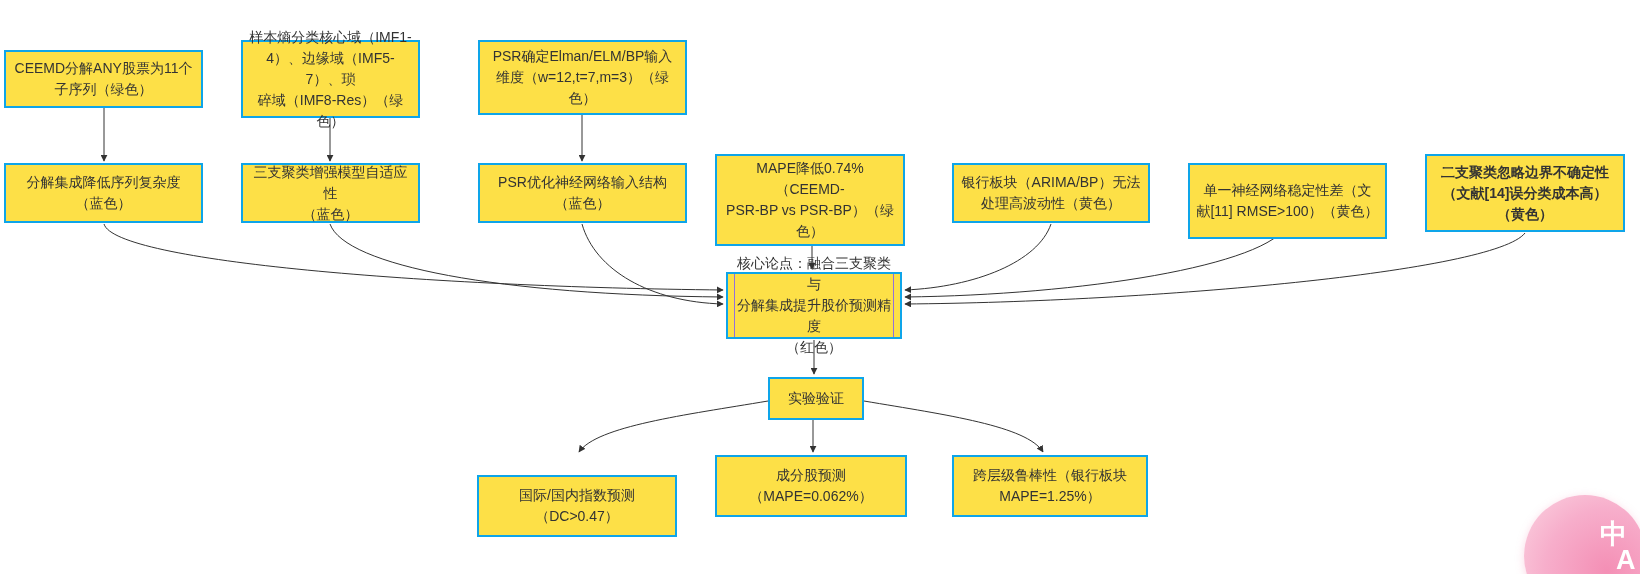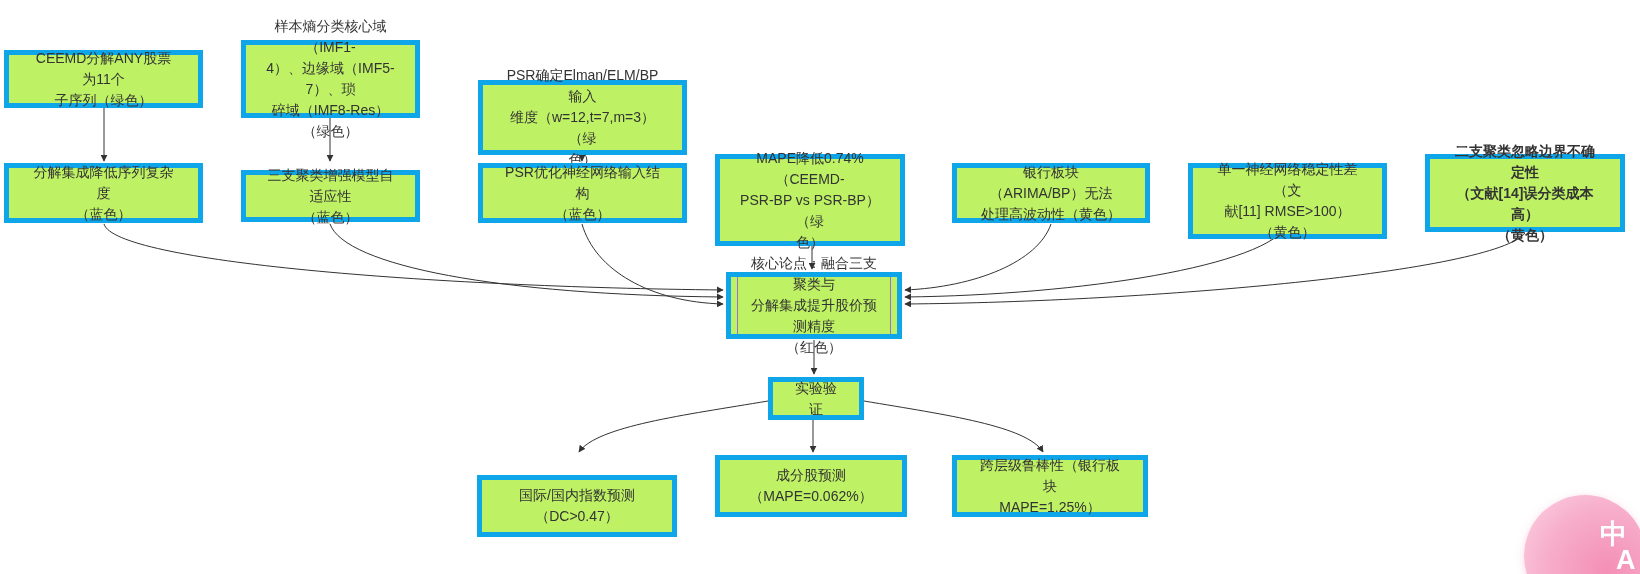--- a/index.html
+++ b/index.html
@@ -9,39 +9,39 @@
     height: 574px;
     overflow: hidden;
     background: #ffffff;
     font-family: "Liberation Sans", "DejaVu Sans", sans-serif;
   }
   svg.edges { position: absolute; left: 0; top: 0; z-index: 1; }
   .node {
     position: absolute;
     z-index: 2;
     box-sizing: border-box;
-    background: #bef264;
-    border: 5px solid #0ea5e9;
+    background: #fde047;
+    border: 2px solid #0ea5e9;
     color: #333333;
     font-size: 14px;
     line-height: 21px;
     display: flex;
     align-items: center;
     justify-content: center;
     text-align: center;
     white-space: pre-line;
-    padding: 2px 20px;
+    padding: 2px 6px;
   }
   
   #n-ceemd      { left: 4px;    top: 50px;  width: 199px; height: 58px; }
   #n-entropy    { left: 241px;  top: 40px;  width: 179px; height: 78px; }
-  #n-psr-dim    { left: 478px;  top: 40px;  width: 209px; height: 75px; margin-top: 40px; }
+  #n-psr-dim    { left: 478px;  top: 40px;  width: 209px; height: 75px; }
   
   #n-decomp     { left: 4px;    top: 163px; width: 199px; height: 60px; }
-  #n-threeway   { left: 241px;  top: 163px; width: 179px; height: 52px; margin-top: 7px; }
+  #n-threeway   { left: 241px;  top: 163px; width: 179px; height: 60px; }
   #n-psr-struct { left: 478px;  top: 163px; width: 209px; height: 60px; }
   #n-mape       { left: 715px;  top: 154px; width: 190px; height: 92px; }
   #n-trad       { left: 952px;  top: 163px; width: 198px; height: 60px; }
   #n-single     { left: 1188px; top: 163px; width: 199px; height: 76px; }
   #n-twoway     { left: 1425px; top: 154px; width: 200px; height: 78px; font-weight: bold; }
   
   #n-core       { left: 726px;  top: 272px; width: 176px; height: 67px; position: absolute; }
   #n-core::before, #n-core::after {
     content: "";
     position: absolute;

